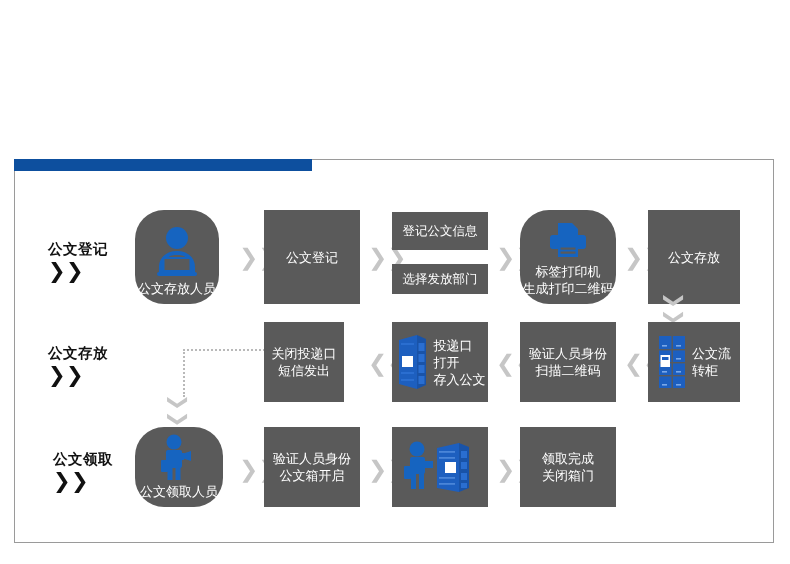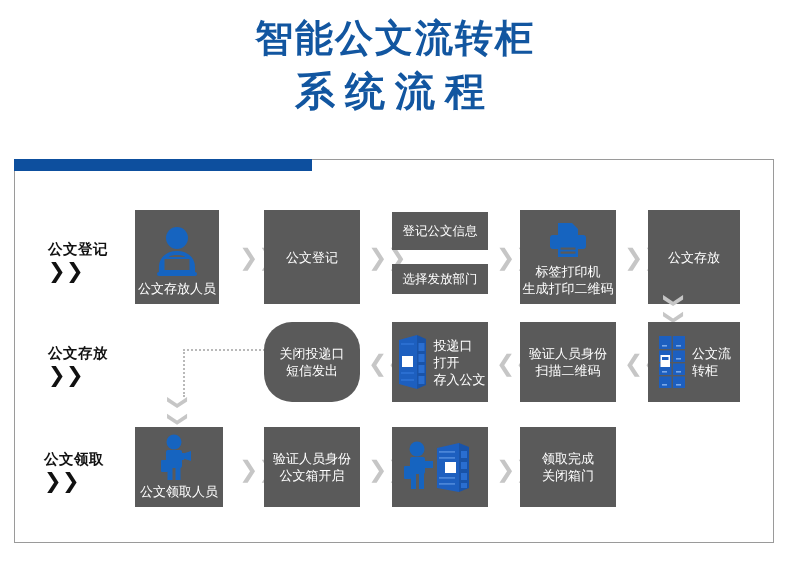--- a/index.html
+++ b/index.html
@@ -30,21 +30,21 @@
 
   .board{position:absolute;left:0;top:0;width:790px;height:564px;}
 
   
   .card{
     position:absolute;background:#5a5a5a;color:#ffffff;
     display:flex;align-items:center;justify-content:center;
     box-sizing:border-box;
     font-size:13px;line-height:17px;text-align:center;
   }
-  .card.lbl-bottom{flex-direction:column;justify-content:flex-end;padding-bottom:7px;}
+  .card.lbl-bottom{flex-direction:column;justify-content:flex-end;padding-bottom:7px;border-radius:29px;}
   .card.side{flex-direction:row;justify-content:center;gap:5px;}
   .card .cap{display:block;white-space:pre-line;}
   .card.small{font-size:12.5px;}
 
   
   .rowlabel{
     position:absolute;color:#111;font-weight:bold;font-size:14.5px;letter-spacing:0.5px;
   }
   .rowlabel .chev{display:block;margin-top:1px;font-size:21px;line-height:21px;font-weight:bold;}
 
@@ -60,24 +60,20 @@
   .dotline-v{position:absolute;border-left:2px dotted #b9b9b9;}
 
   svg{display:block;}
   .ico{flex:0 0 auto;}
 </style>
 </head>
 <body>
 
 <div class="board">
 
-  <div class="title-wrap">
-    <div class="title-1">智能公文流转柜</div>
-    <div class="title-2">系统流程</div>
-  </div>
 
   <div class="frame"></div>
   <div class="bluebar"></div>
 
   <div class="rowlabel" style="left:48px;top:240px;">
     <span>公文登记</span>
     <span class="chev">❯❯</span>
   </div>
 
   <div class="card lbl-bottom" style="left:135px;top:210px;width:84px;height:94px;">
@@ -133,21 +129,21 @@
 
   <div class="rowlabel" style="left:48px;top:344px;">
     <span>公文存放</span>
     <span class="chev">❯❯</span>
   </div>
 
   <div class="dotline-h" style="left:183px;top:349px;width:82px;"></div>
   <div class="dotline-v" style="left:183px;top:349px;height:48px;"></div>
   <div class="chevsep vert" style="left:190px;top:394px;transform:rotate(90deg);transform-origin:left top;">❯❯</div>
 
-  <div class="card" style="left:264px;top:322px;width:96px;height:80px;border-radius:28px;">
+  <div class="card" style="left:264px;top:322px;width:80px;height:80px;">
     <span class="cap">关闭投递口
 短信发出</span>
   </div>
 
   <div class="chevsep" style="left:368px;top:352px;">❮❮</div>
 
   <div class="card side" style="left:392px;top:322px;width:96px;height:80px;">
     <span class="ico">
       <svg width="34" height="56" viewBox="0 0 34 56">
         <path d="M4 6 L22 1 L22 55 L4 50 Z" fill="#1d5fbf"></path>
@@ -192,21 +188,21 @@
         <rect x="5" y="37" width="5" height="1.6" fill="#7aa8e8"></rect>
         <rect x="19" y="37" width="5" height="1.6" fill="#7aa8e8"></rect>
         <rect x="5" y="50" width="5" height="1.6" fill="#7aa8e8"></rect>
         <rect x="19" y="50" width="5" height="1.6" fill="#7aa8e8"></rect>
       </svg>
     </span>
     <span class="cap" style="text-align:left;">公文流
 转柜</span>
   </div>
 
-  <div class="rowlabel" style="left:44px;top:450px;">
+  <div class="rowlabel" style="left:53px;top:450px;">
     <span>公文领取</span>
     <span class="chev">❯❯</span>
   </div>
 
   <div class="card lbl-bottom" style="left:135px;top:427px;width:88px;height:80px;">
     <span class="ico" style="margin-bottom:3px;">
       <svg width="50" height="46" viewBox="0 0 50 46">
         <circle cx="20" cy="8" r="7.5" fill="#1664c0"></circle>
         <rect x="12" y="16" width="16" height="18" rx="2" fill="#1664c0"></rect>
         <rect x="13.5" y="33" width="5" height="13" fill="#1664c0"></rect>

